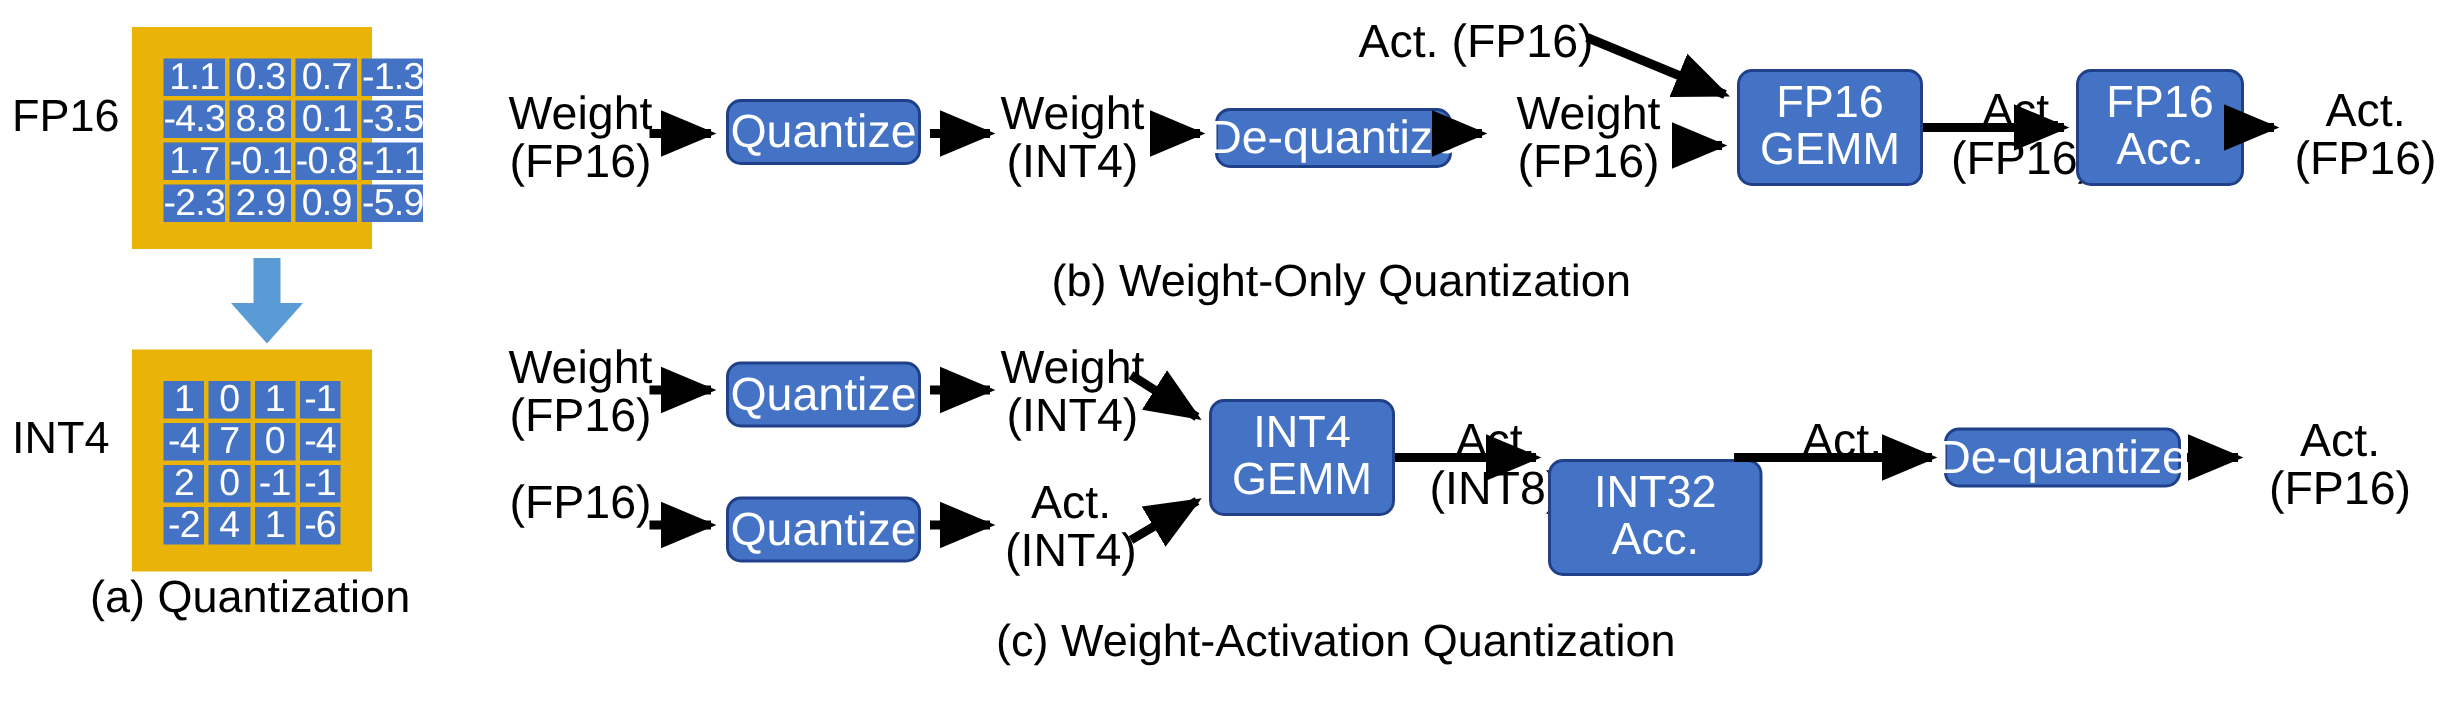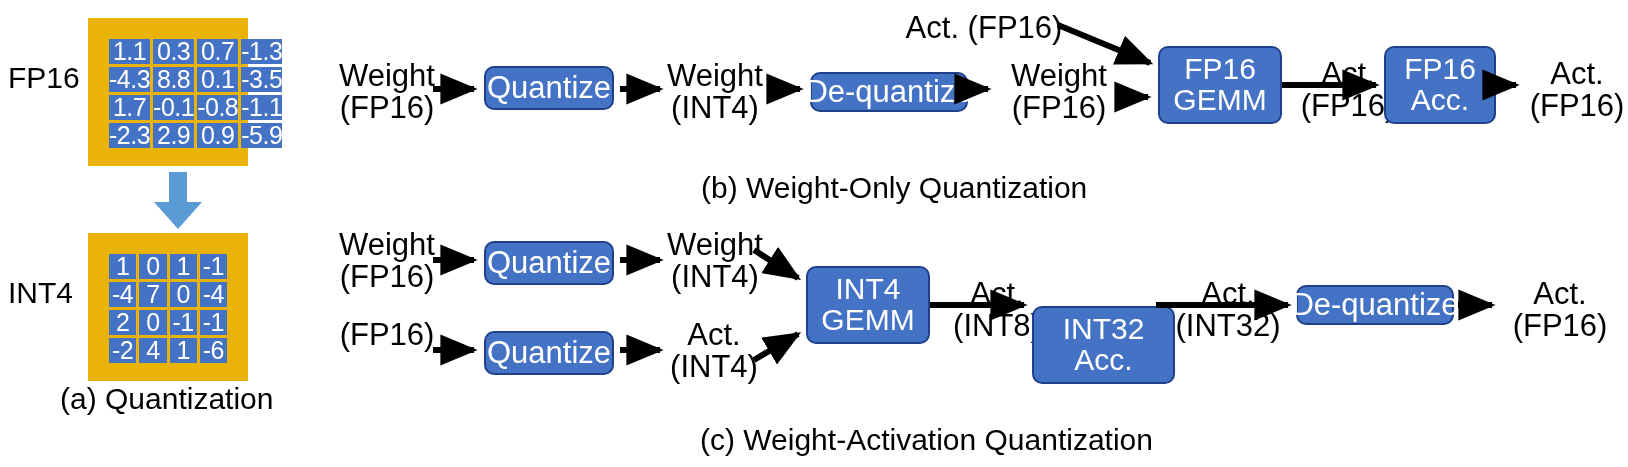--- a/index.html
+++ b/index.html
@@ -177,33 +177,32 @@
   <span>(INT8)</span>
 </div>
 
 <div class="fbox two" style="left:1032px;top:266px;width:143px;height:78px;margin-top:40px;">
   <span>INT32</span>
   <span>Acc.</span>
 </div>
 
 <div class="lab" style="left:1168px;top:278px;width:120px;">
   <span>Act.</span>
-  <span>(INT32)</span>
 </div>
 
 <div class="fbox one" style="left:1296px;top:285px;width:158px;height:40px;">
   <span>De-quantize</span>
 </div>
 
 <div class="lab" style="left:1500px;top:278px;width:120px;">
   <span>Act.</span>
   <span>(FP16)</span>
 </div>
 
-<div class="caption" style="left:700px;top:413px;margin-top:12px;">(c) Weight-Activation Quantization</div>
+<div class="caption" style="left:664px;top:413px;">(c) Weight-Activation Quantization</div>
 
 <svg class="ovl" xmlns="http://www.w3.org/2000/svg">
   <defs>
     <marker id="ah" markerWidth="7" markerHeight="7" refX="5.6" refY="3" orient="auto" markerUnits="strokeWidth">
       <path d="M0,0.4 L6.2,3 L0,5.6 z" fill="#000"></path>
     </marker>
   </defs>
   <g stroke="#000" stroke-width="6" fill="none" marker-end="url(#ah)">
 
     <line x1="433" y1="89" x2="474" y2="89"></line>

